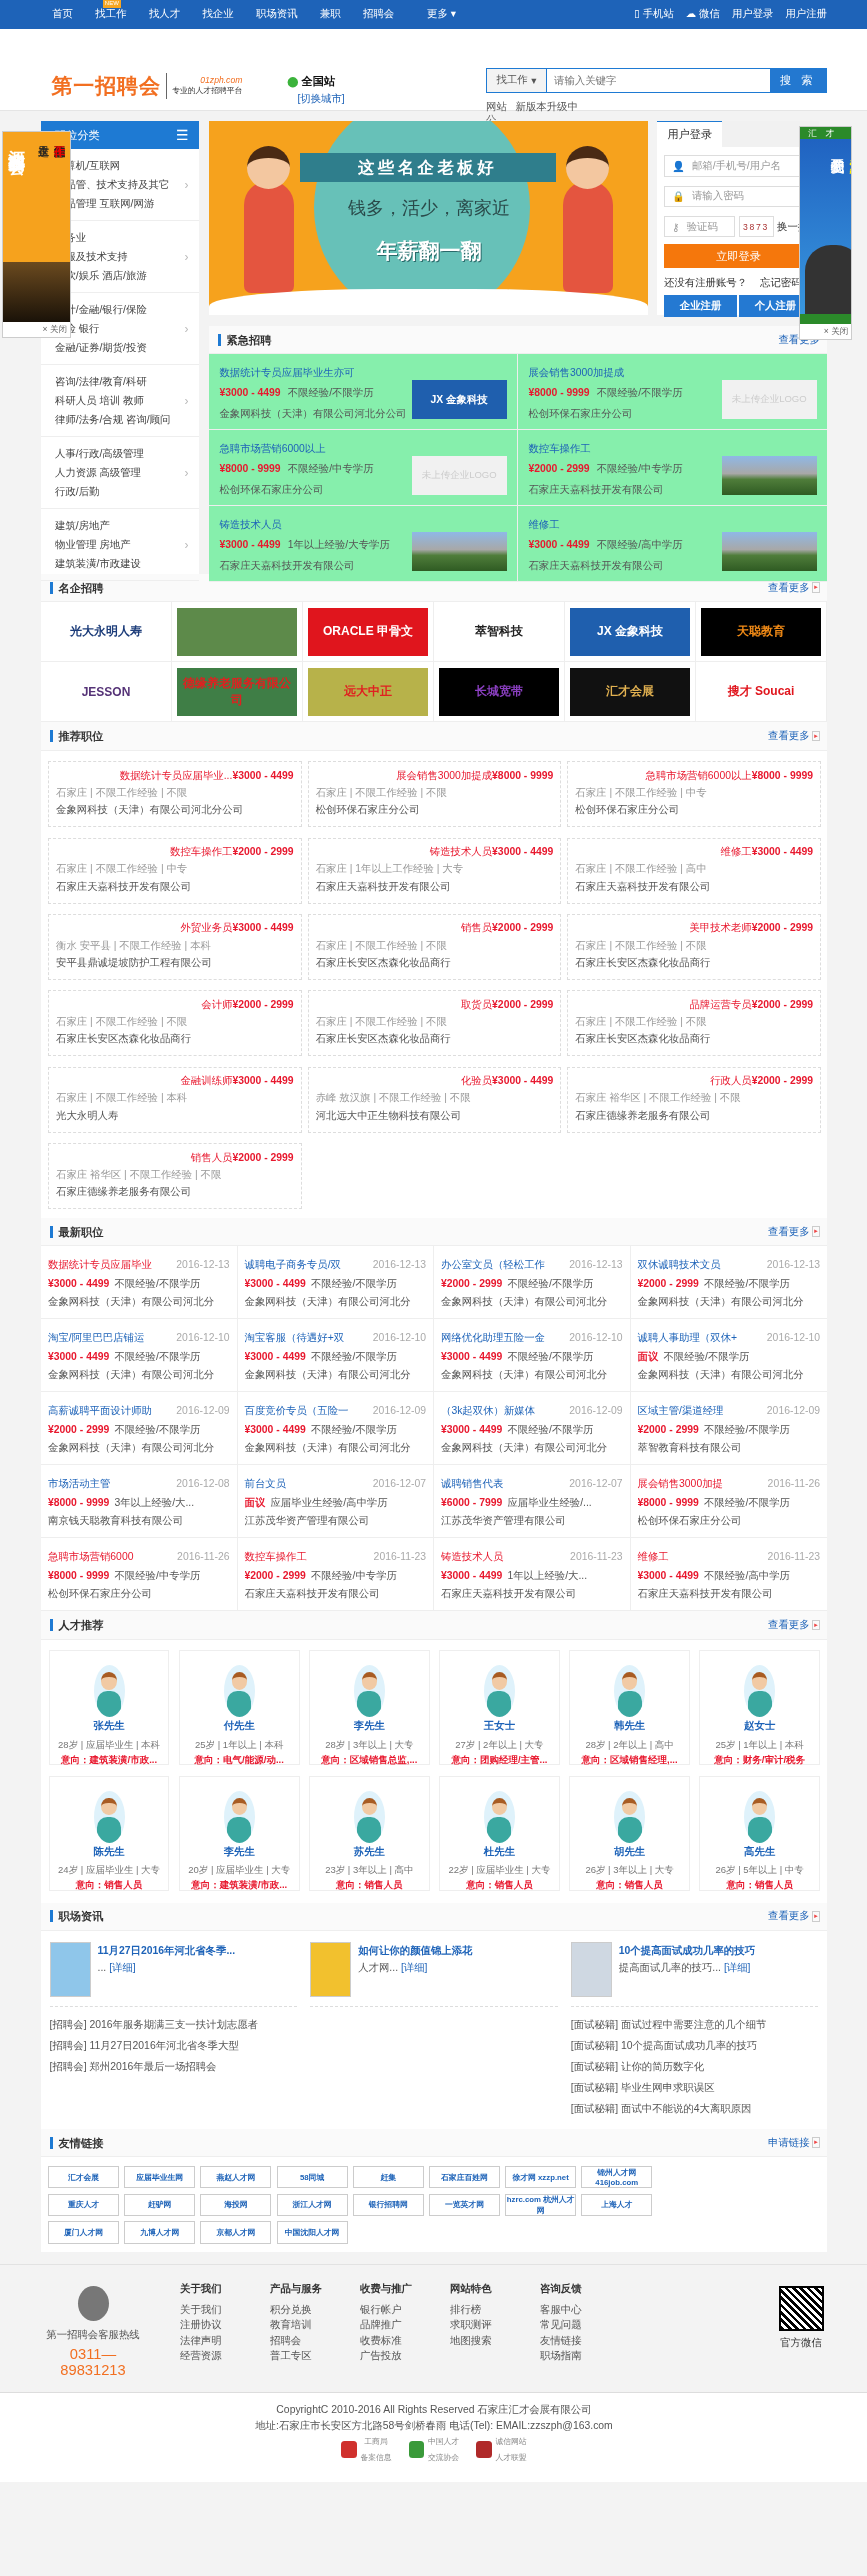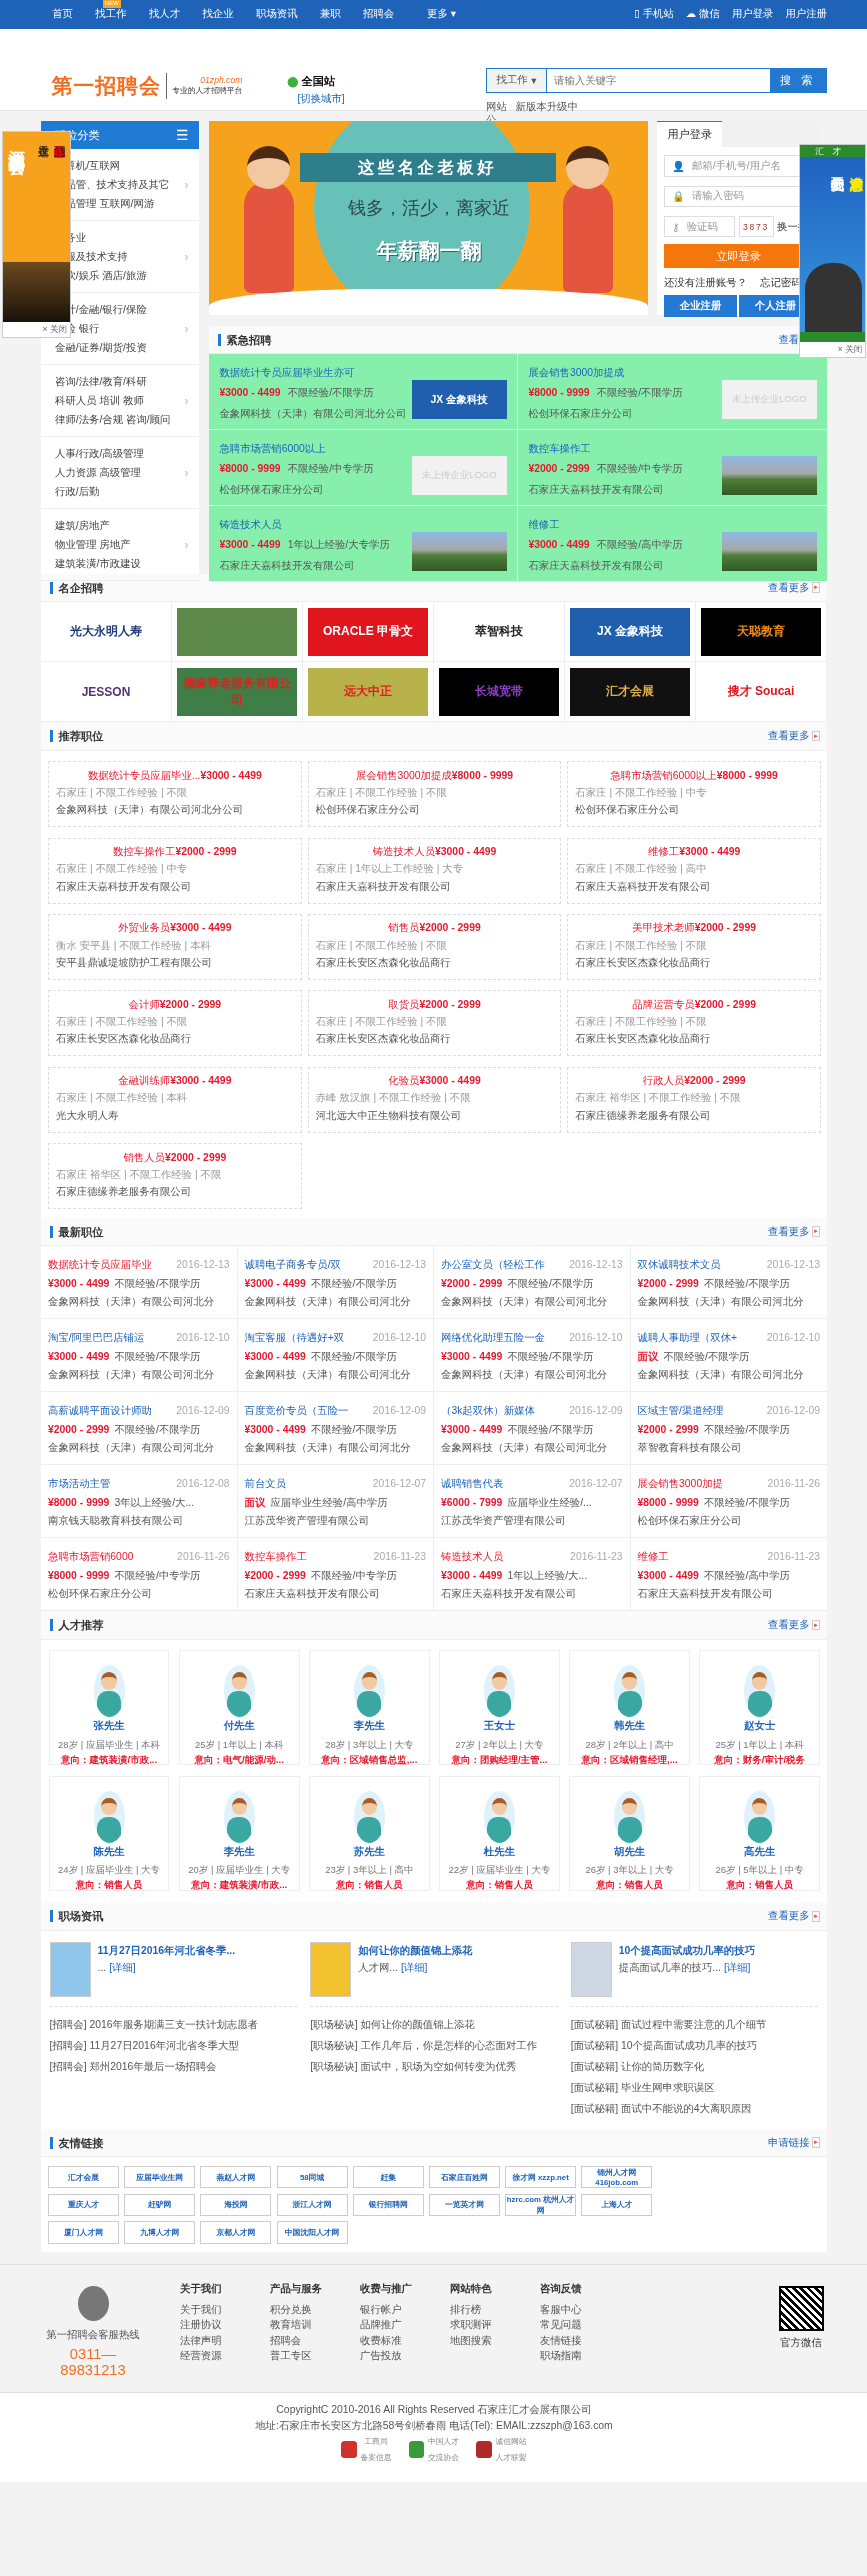--- a/index.html
+++ b/index.html
@@ -63,21 +63,21 @@
 .login .regs div{flex:1;background:#2479d2;color:#fff;text-align:center;line-height:21.6px;font-weight:bold;font-size:10.4px}
 
 .fad{position:absolute;z-index:10;background:#fff;border:0.9px solid #ccc}
 .fad.left{left:1.7px;top:131px;width:69px;height:207px}
 .fad.left .img{height:190px;background:#f6a21d;position:relative;overflow:hidden}
 .fad.left .v1{position:absolute;left:3.5px;top:5.2px;writing-mode:vertical-rl;color:#fff;font-size:16.4px;font-weight:bold;letter-spacing:1.7px}
 .fad.left .v2{position:absolute;left:33px;top:5.2px;writing-mode:vertical-rl;color:#222;font-size:11.2px}
 .fad.left .v3{position:absolute;left:49px;top:5.2px;writing-mode:vertical-rl;color:#222;font-size:11.2px}
 .fad.left .v3 b{color:#e00}
 .fad.left .crowd{position:absolute;left:0;bottom:0;width:69px;height:60px;background:linear-gradient(#6b4a1f,#1a1208)}
-.fad.right{left:799px;top:144px;width:67px;height:214px}
+.fad.right{left:799px;top:126px;width:53px;height:214px}
 .fad.right .img{height:197px;background:linear-gradient(#1e5fbf,#3a9ae0);position:relative;overflow:hidden}
 .fad.right .top{background:#2b8a2a;color:#fff;text-align:center;font-size:8.6px;line-height:12px;letter-spacing:8.6px}
 .fad.right .v1{position:absolute;left:29px;top:21px;writing-mode:vertical-rl;color:#fff;font-size:14px}
 .fad.right .v2{position:absolute;left:48px;top:21px;writing-mode:vertical-rl;color:#ffec00;font-size:14px}
 .fad.right .lady{position:absolute;left:5.2px;bottom:10.4px;width:57px;height:69px;background:#333;border-radius:26px 26px 0 0}
 .fad.right .bot{position:absolute;bottom:0;width:100%;height:10.4px;background:#2b8a2a}
 .fad .close{height:15.5px;text-align:right;padding-right:2.6px;font-size:8.6px;color:#666;line-height:15.5px}
 
 .urgent{position:absolute;left:168px;top:205px;width:618px;background:#86efac}
 .sechead{height:28.5px;display:flex;align-items:center;justify-content:space-between;border-bottom:0.9px solid #eee;padding:0 7px 0 8.6px;background:#fafafa}
@@ -96,21 +96,21 @@
 .logoimg.none{background:#f1f1f1;color:#ccc;font-size:9.5px}
 .logoimg.photo{background:linear-gradient(#8fb8e6 0%,#a8a8a8 45%,#4f7d3a 60%,#2f5b23 100%)}
 
 .section{background:#fff;margin-top:10.4px}
 .frame{width:786px;margin:0 auto}
 .brands{display:grid;grid-template-columns:repeat(6,1fr)}
 .brand{height:60px;border-right:0.9px solid #eee;border-bottom:0.9px solid #eee;padding:5.2px;display:flex;align-items:center;justify-content:center}
 .brand div{width:100%;height:48px;display:flex;align-items:center;justify-content:center;font-weight:bold;font-size:12px;text-align:center}
 .rec{display:grid;grid-template-columns:repeat(3,1fr);gap:10.4px 6px;padding:10.4px 6px 8.6px 7px}
 .rcard{border:0.9px dashed #ddd;height:66px;padding:4.3px 7px}
-.rcard .top{display:flex;justify-content:center;line-height:17.3px}
+.rcard .top{display:flex;justify-content:flex-end;line-height:17.3px}
 .rcard .ti{color:#e8182e;font-size:10.4px}
 .rcard .sal{color:#e8182e;font-weight:bold;font-size:10.4px}
 .rcard .m{color:#999;line-height:17.3px}
 .rcard .co{color:#555;line-height:17.3px}
 .latest{display:grid;grid-template-columns:repeat(4,1fr)}
 .lcell{height:73px;border-right:0.9px solid #eee;border-bottom:0.9px solid #eee;padding:8.6px 7px}
 .lcell:nth-child(4n){border-right:0}
 .lcell .top{display:flex;justify-content:space-between;line-height:19px}
 .lcell .ti{color:#1e63b8}
 .lcell .ti.red{color:#e8182e}
@@ -873,25 +873,20 @@
         </div>
   </div>
       <div>
     <div class="nfeat">
       <div class="th" style="background:#f2c12e"></div>
       <div>
             <div class="tt">如何让你的颜值锦上添花</div>
       <div class="ds"><span>人才网...</span> <a>[详细]</a></div>
           </div>
     </div>
-    <div class="nlist">
-          <div>[职场秘诀] 如何让你的颜值锦上添花</div>
-          <div>[职场秘诀] 工作几年后，你是怎样的心态面对工作</div>
-          <div>[职场秘诀] 面试中，职场为空如何转变为优秀</div>
-        </div>
   </div>
       <div>
     <div class="nfeat">
       <div class="th" style="background:#cfd8e2"></div>
       <div>
             <div class="tt">10个提高面试成功几率的技巧</div>
       <div class="ds"><span>提高面试几率的技巧...</span> <a>[详细]</a></div>
           </div>
     </div>
     <div class="nlist">

